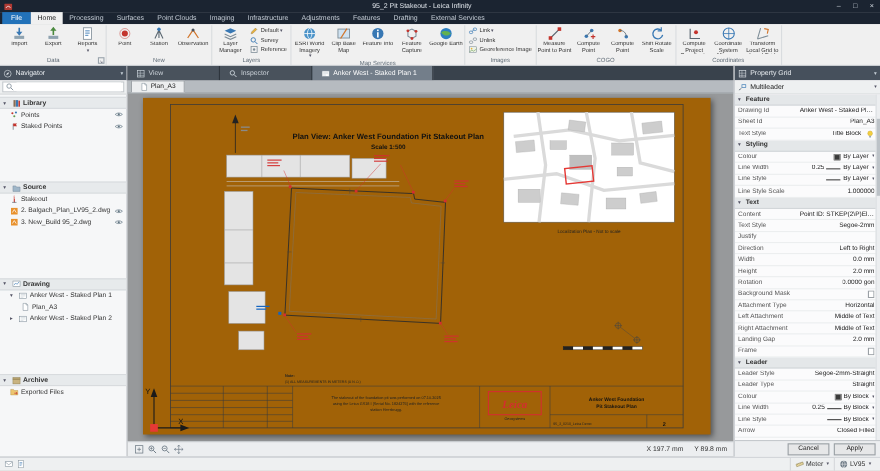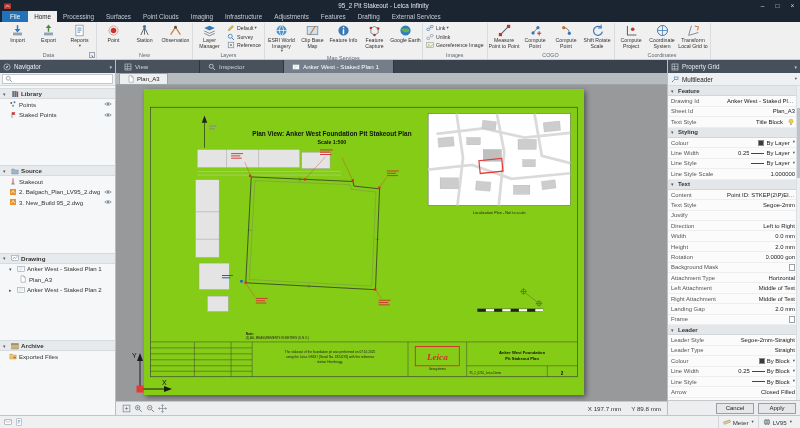--- a/index.html
+++ b/index.html
@@ -51,21 +51,21 @@
 .nav-item .label{overflow:hidden;text-overflow:ellipsis}
 .nav-item .eye{margin-left:auto}
 
 .center{flex:1;display:flex;flex-direction:column;min-width:0;background:#97999b}
 .doc-tabs{height:13px;background:#39424c;display:flex;align-items:stretch;flex:0 0 auto}
 .doc-tab{display:flex;align-items:center;padding:0 8px;font-size:6.2px;color:#ccd3da;border-right:1px solid #2e353d;background:#49525c;gap:3px;min-width:84px}
 .doc-tab.active{background:#737e8a;color:#fff;min-width:110px}
 .sheet-tabs{height:12px;background:#b6bbc0;display:flex;align-items:flex-end;padding-left:3px;flex:0 0 auto;border-bottom:1px solid #9ea3a8}
 .sheet-tab{height:11px;background:#eceeef;border:1px solid #9ea3a8;border-bottom:none;display:flex;align-items:center;padding:0 7px;font-size:6px;color:#222;gap:2px}
 .canvas{flex:1;position:relative;min-height:0;overflow:hidden}
-.paper{position:absolute;left:28px;top:4px;width:440px;height:306px;background:#84cc16;box-shadow:2px 2px 5px rgba(0,0,0,.45)}
+.paper{position:absolute;left:14px;top:4px;width:516px;height:306px;background:#a16207;box-shadow:2px 2px 5px rgba(0,0,0,.45)}
 .paper svg{width:100%;height:100%;display:block}
 .paper svg text,.ucs text{font-family:"Liberation Sans","DejaVu Sans",sans-serif}
 .ucs{position:absolute;left:10px;bottom:4px;width:48px;height:48px}
 .coord-row{height:14px;background:#eceef0;border-top:1px solid #c5c9cd;display:flex;align-items:center;padding:0 6px;flex:0 0 auto}
 .canvas-tools{display:flex;gap:3px}
 .canvas-tools .icn{width:9px;height:9px}
 .coords{margin-left:auto;display:flex;gap:10px;font-size:6.2px;color:#333}
 
 .selector-row{height:13px;background:#eef0f1;border-bottom:1px solid #d6d9dc;display:flex;align-items:center;padding:0 3px;font-size:6.3px;color:#222;flex:0 0 auto;gap:3px}
 .sel-caret{margin-left:auto}

